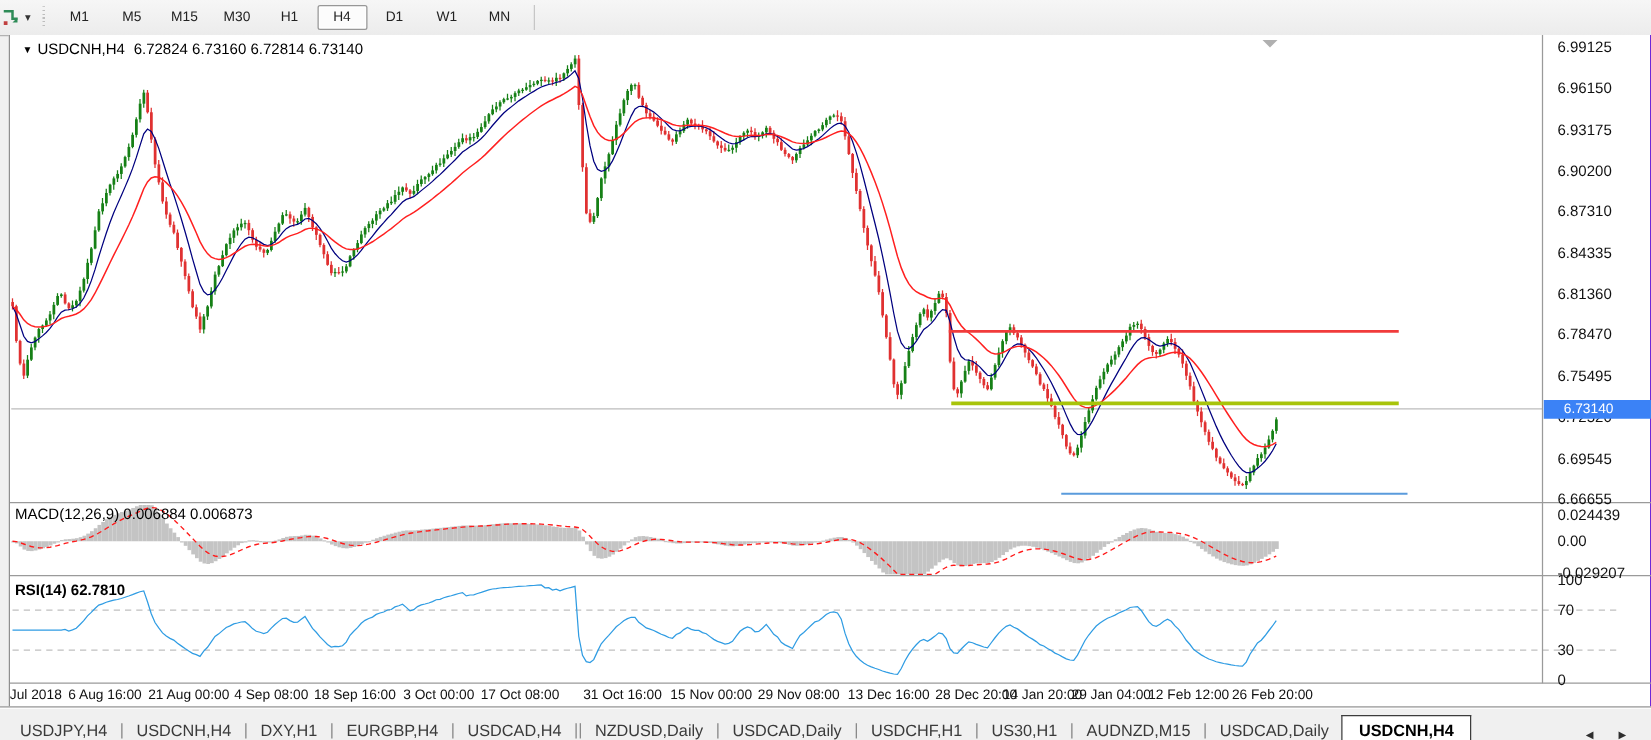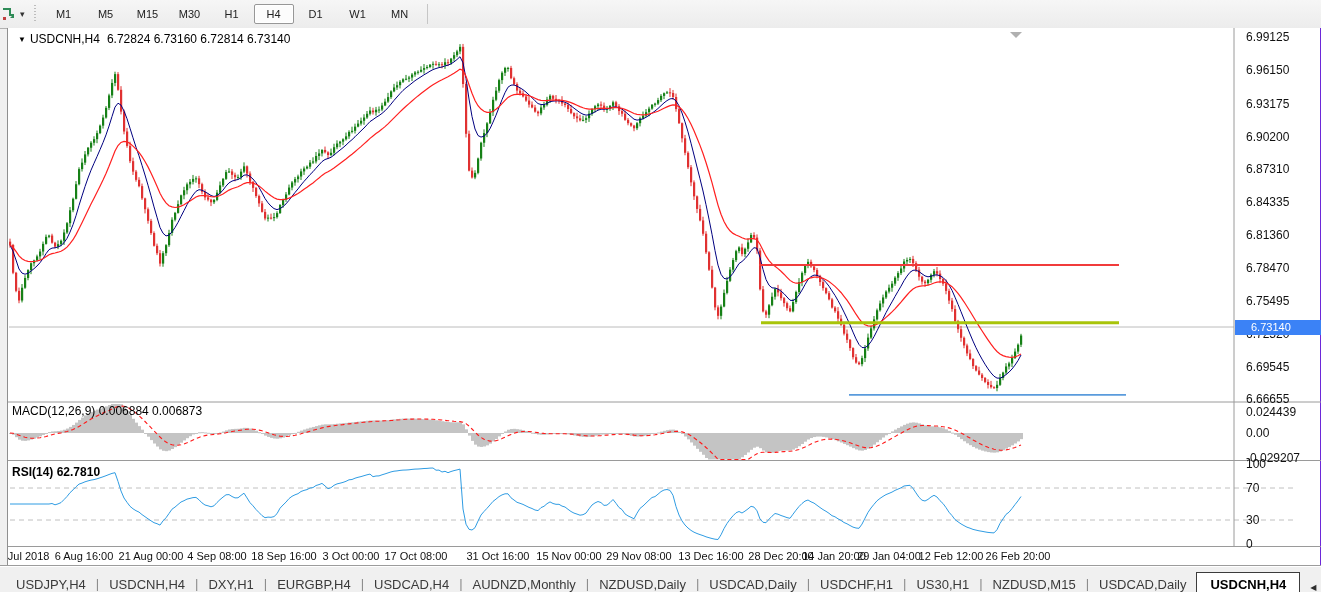--- a/index.html
+++ b/index.html
@@ -1177,31 +1177,30 @@
       <div class="tab">USDJPY,H4</div>
       <div class="tab-sep">|</div>
       <div class="tab">USDCNH,H4</div>
       <div class="tab-sep">|</div>
       <div class="tab">DXY,H1</div>
       <div class="tab-sep">|</div>
       <div class="tab">EURGBP,H4</div>
       <div class="tab-sep">|</div>
       <div class="tab">USDCAD,H4</div>
       <div class="tab-sep">|</div>
-      <div class="tab">AUDNZD,Monthly</div>
       <div class="tab-sep">|</div>
       <div class="tab">NZDUSD,Daily</div>
       <div class="tab-sep">|</div>
       <div class="tab">USDCAD,Daily</div>
       <div class="tab-sep">|</div>
       <div class="tab">USDCHF,H1</div>
       <div class="tab-sep">|</div>
       <div class="tab">US30,H1</div>
       <div class="tab-sep">|</div>
-      <div class="tab">NZDUSD,M15</div>
+      <div class="tab">AUDNZD,M15</div>
       <div class="tab-sep">|</div>
       <div class="tab">USDCAD,Daily</div>
       <div class="tab active">USDCNH,H4</div>
     </div>
   <div class="tab-scroll">
     <span>◀</span>
     <span>▶</span>
   </div>
 </div>
 

